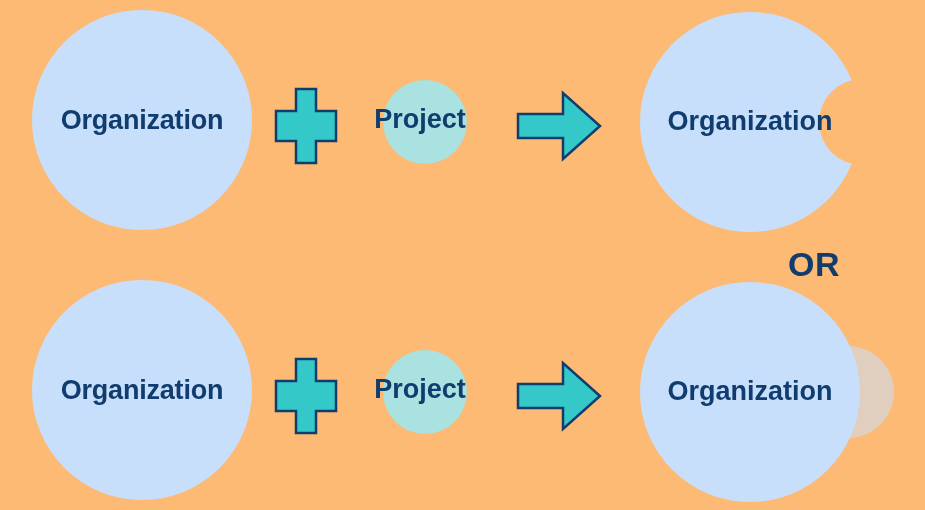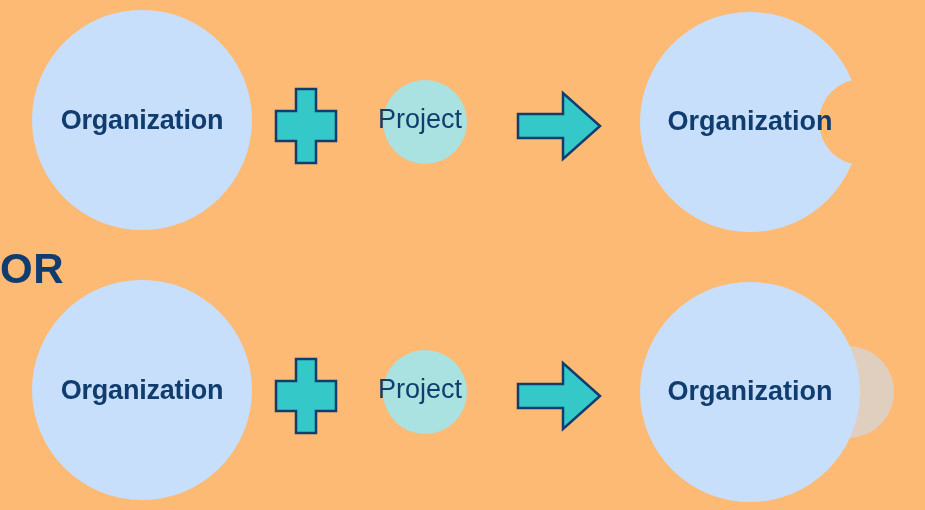--- a/index.html
+++ b/index.html
@@ -61,21 +61,21 @@
     border-radius: 50%;
     background: #a9e2e0;
   }
   .project-label {
     position: absolute;
     left: 340px;
     top: 99px;
     width: 160px;
     text-align: center;
     font-size: 27px;
-    font-weight: normal;
+    font-weight: bold;
     color: #103c6e;
     white-space: nowrap;
   }
 
   
   .result-wrap {
     position: absolute;
     left: 630px;
     top: 0px;
     width: 295px;
@@ -104,22 +104,22 @@
   }
   .plus-glyph  { left: 274px; top: 82px;  width: 64px; height: 78px; }
   .arrow-glyph { left: 515px; top: 85px;  width: 88px; height: 72px; }
 
   
   #or-text {
     position: absolute;
     left: 0;
     top: 245px;
     width: 840px;
-    text-align: left;
-    font-size: 42px;
+    text-align: right;
+    font-size: 34px;
     font-weight: bold;
     color: #103c6e;
     letter-spacing: 0.5px;
   }
 </style>
 </head>
 <body>
 
 <div id="canvas">
 

